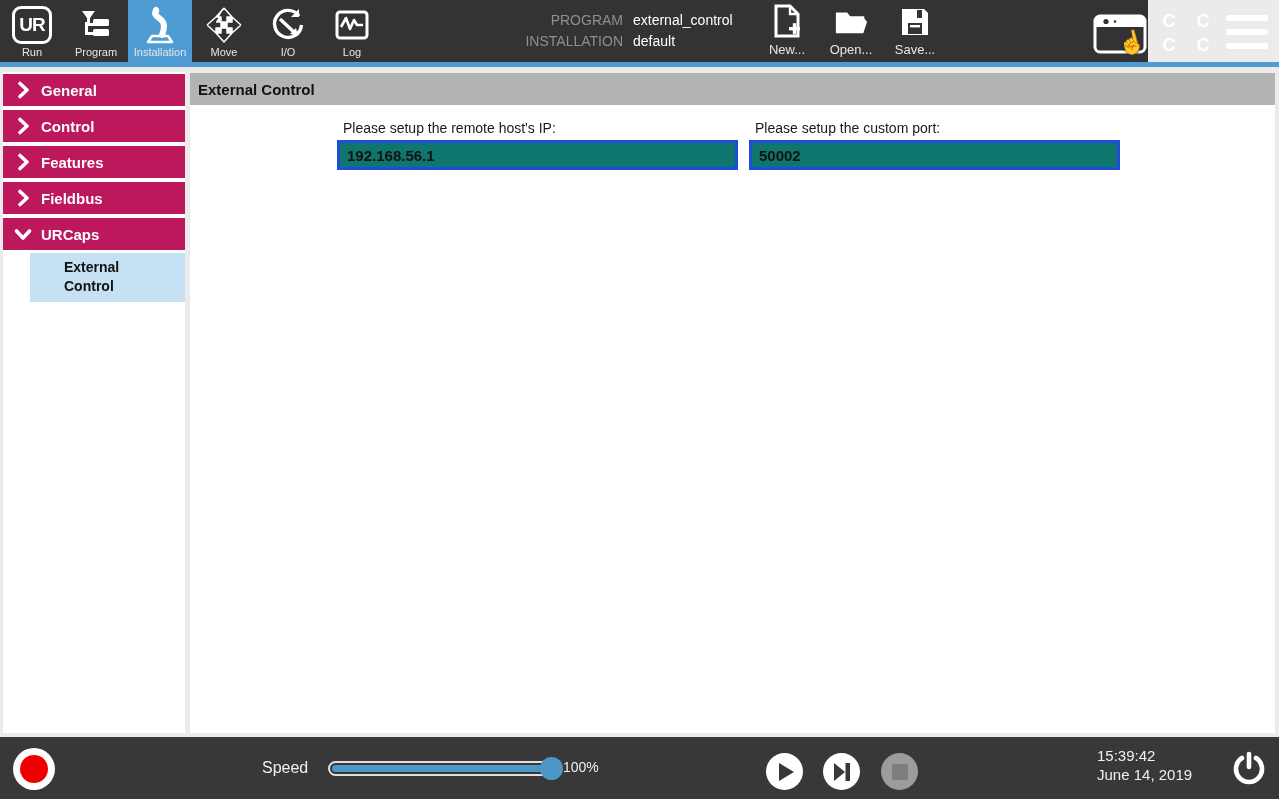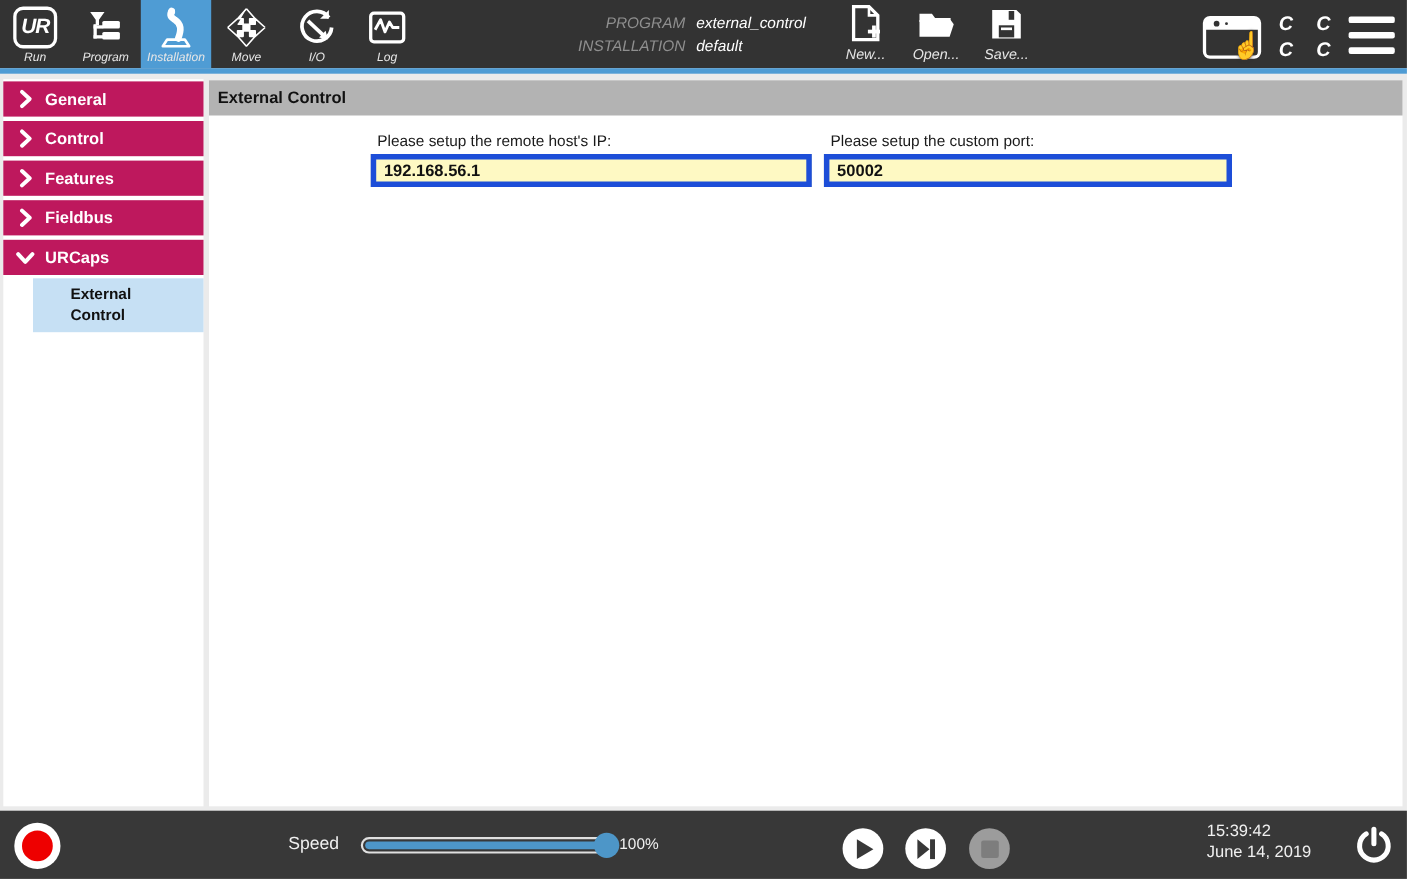--- a/index.html
+++ b/index.html
@@ -1,20 +1,20 @@
 <!DOCTYPE html>
 <html><head>
 <meta charset="utf-8">
 <style>
   * { margin:0; padding:0; box-sizing:border-box; }
   html,body { width:1279px; height:799px; overflow:hidden; background:#ebebeb;
               font-family:"Liberation Sans", sans-serif; }
 
   
-  .topbar { position:absolute; left:0; top:0; width:1279px; height:62px; background:#333;font-style:italic; }
+  .topbar { position:absolute; left:0; top:0; width:1148px; height:62px; background:#333; }
   .blueline { position:absolute; left:0; top:62px; width:1279px; height:5px; background:#4f9cd4; }
   .tabs { position:absolute; left:0; top:0; height:62px; display:flex; }
   .tab { width:64px; height:62px; display:flex; flex-direction:column; align-items:center;
          justify-content:flex-start; padding-top:5px; cursor:pointer; }
   .tab.active { background:#4f9cd4; }
   .tab .ticon { width:40px; height:40px; display:flex; align-items:center; justify-content:center; }
   .tab .tlabel { font-size:11px; color:#e6e6e6; margin-top:1px; white-space:nowrap; }
   .ur-logo { width:44px; height:38px; border:3px solid #fff; border-radius:9px;
              display:flex; align-items:center; justify-content:center;
              color:#fff; font-weight:bold; font-size:19px; letter-spacing:-1px; }
@@ -51,21 +51,21 @@
              padding:5px 0 0 34px; cursor:pointer; }
   .subitem .slabel { display:inline-block; width:80px; font-weight:bold; font-size:14px;
                      line-height:19px; color:#111; }
 
   
   .main { position:absolute; left:190px; top:73px; width:1085px; height:660px; background:#fff; }
   .mainheader { width:1085px; height:32px; background:#b3b3b3; display:flex; align-items:center;
                 padding-left:8px; font-weight:bold; font-size:15px; color:#111; }
   .fieldgroup { position:absolute; top:47px; }
   .fieldgroup .flabel { font-size:14px; color:#1a1a1a; padding-left:6px; margin-bottom:4px; }
-  .fieldgroup input { display:block; height:30px; border:5px solid #1d4ed8; background:#fef9c3;
+  .fieldgroup input { display:block; height:30px; border:3px solid #1d4ed8; background:#0f766e;
                       font-family:"Liberation Sans", sans-serif; font-weight:bold; font-size:15px;
                       color:#111; padding-left:7px; outline:none; }
   .fg1 { left:147px; } .fg1 input { width:401px; }
   .fg2 { left:559px; } .fg2 input { width:371px; }
 
   
   .bottombar { position:absolute; left:0; top:737px; width:1279px; height:62px; background:#383838; }
   .initbtn { position:absolute; left:13px; top:11px; width:42px; height:42px; border-radius:50%;
              background:#fff; display:flex; align-items:center; justify-content:center; cursor:pointer; }
   .initbtn .reddot { width:28px; height:28px; border-radius:50%; background:#ee0000; }

